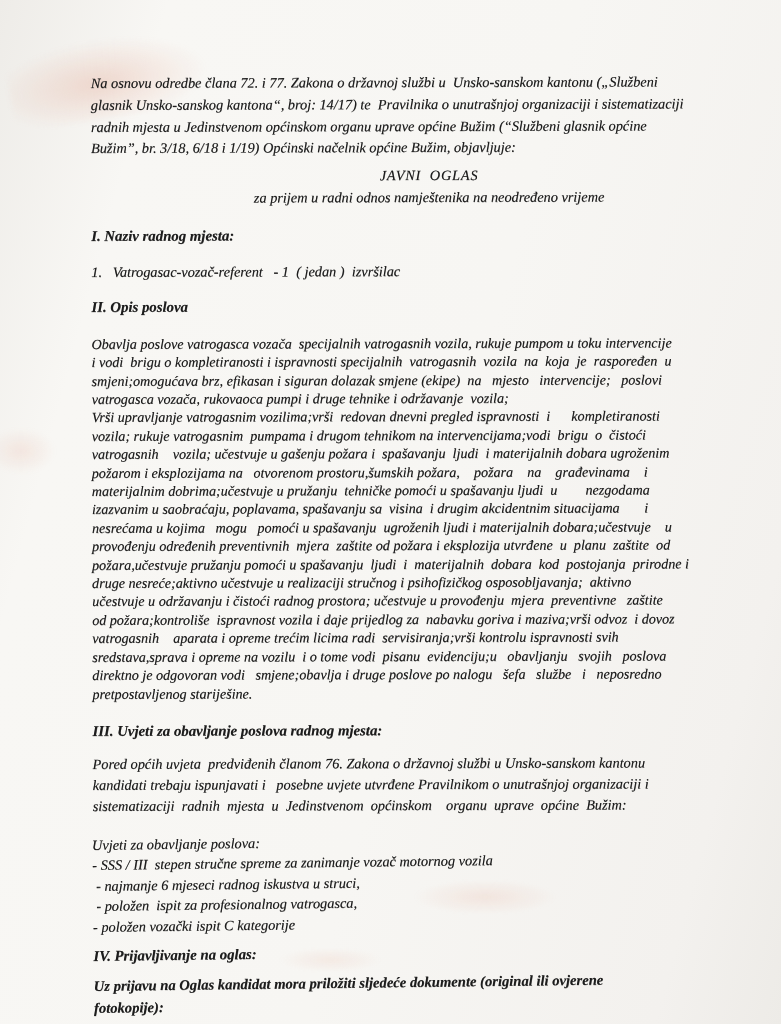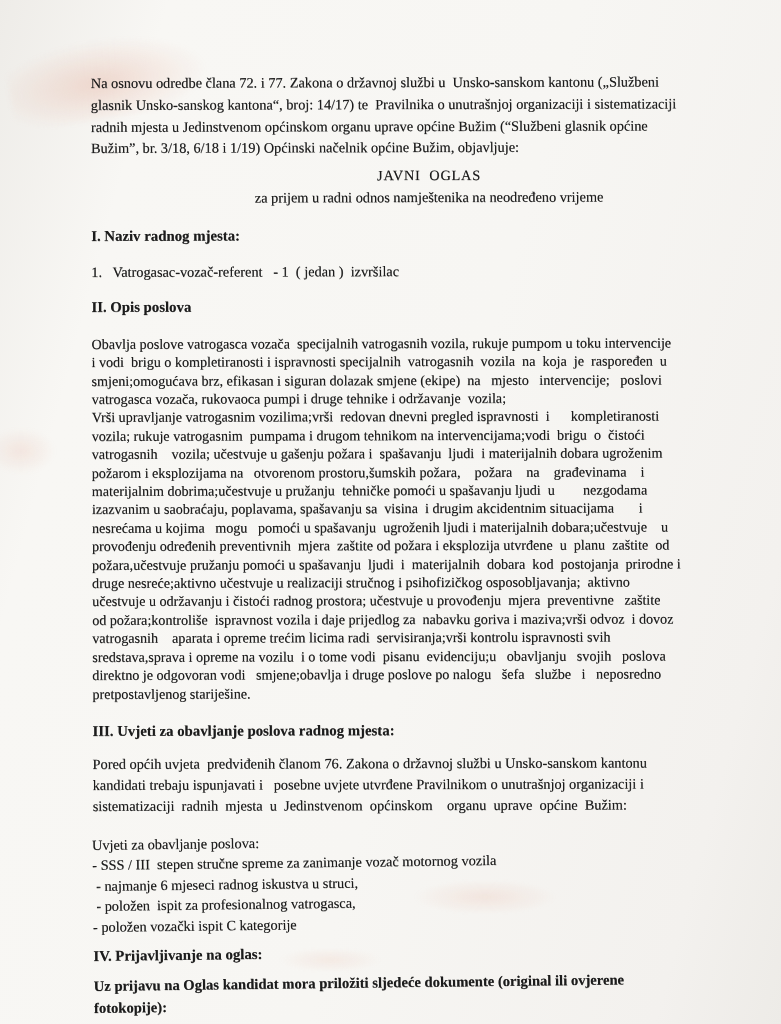--- a/index.html
+++ b/index.html
@@ -11,20 +11,21 @@
   body {
     width: 781px; height: 1024px;
     overflow: hidden; position: relative;
     font-family: "Liberation Serif", serif;
     color: var(--ink);
     background: var(--paper);
   }
   .page {
     position: absolute; inset: 0;
     background: linear-gradient(105deg, #eeece8 0%, #f8f7f4 16%, #f7f6f3 55%, #f3f1ee 88%, #edebe7 100%);
+    font-style: italic;
   }
   .smudge { position: absolute; pointer-events: none; }
   .smudge-1 {
     left: 8px; top: 38px; width: 200px; height: 80px;
     background: radial-gradient(ellipse at 45% 55%, rgba(222,150,125,0.30), rgba(222,150,125,0) 70%);
     transform: rotate(-9deg); filter: blur(2px);
   }
   .smudge-2 {
     left: 415px; top: 880px; width: 140px; height: 34px;
     background: radial-gradient(ellipse at center, rgba(231,170,148,0.20), rgba(231,170,148,0) 72%);

